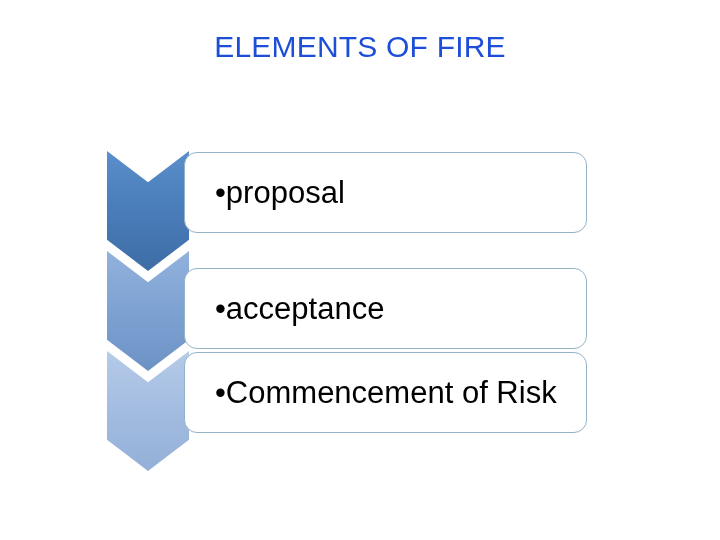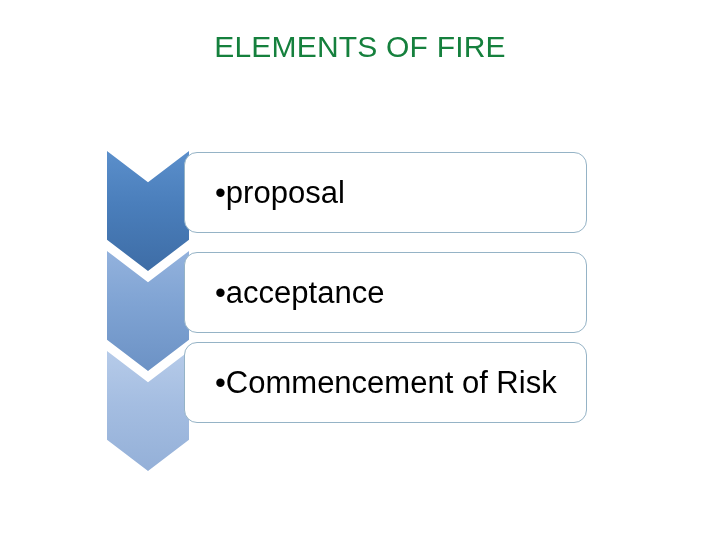--- a/index.html
+++ b/index.html
@@ -20,21 +20,21 @@
     background: #ffffff;
   }
 
   
   .title-block {
     position: absolute;
     left: 60px;
     top: 26px;
     width: 600px;
     text-align: center;
-    color: #15803d;
+    color: #1d4ed8;
     font-size: 30px;
     line-height: 42px;
     font-weight: 400;
     letter-spacing: 0.2px;
   }
   .title-line { display: block; white-space: pre; }
 
   
   .graphic {
     position: absolute;
@@ -53,22 +53,22 @@
   .row-box {
     position: absolute;
     left: 184px;
     width: 403px;
     background: #ffffff;
     border: 1px solid #95b3c6;
     border-radius: 13px;
     box-sizing: border-box;
   }
   .row-1 .row-box { top: 152px; height: 81px; }
-  .row-2 .row-box { top: 252px; height: 81px; }
-  .row-3 .row-box { top: 342px; height: 81px; padding-left: 20px; }
+  .row-2 .row-box { top: 268px; height: 81px; }
+  .row-3 .row-box { top: 352px; height: 81px; padding-left: 20px; }
 
   .row-text {
     position: absolute;
     left: 30px;
     top: 50%;
     transform: translateY(-50%);
     font-size: 31px;
     line-height: 36px;
     color: #000000;
     white-space: nowrap;

